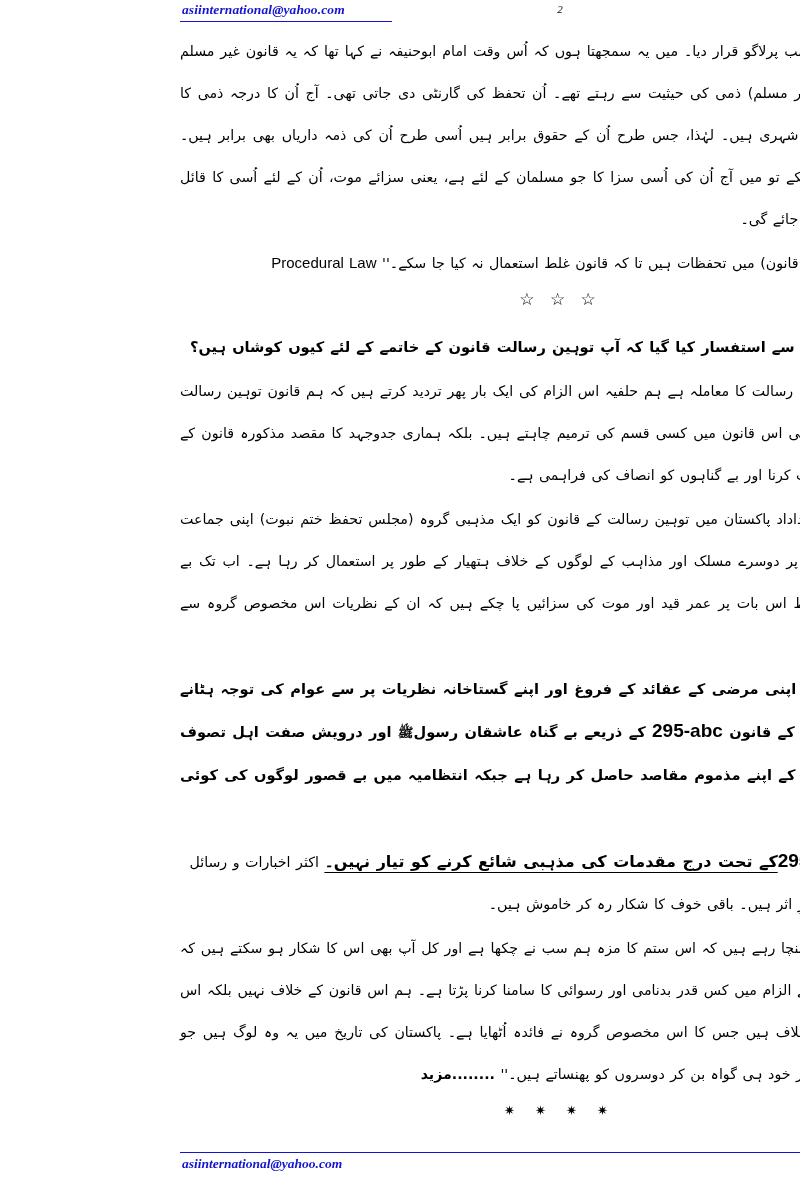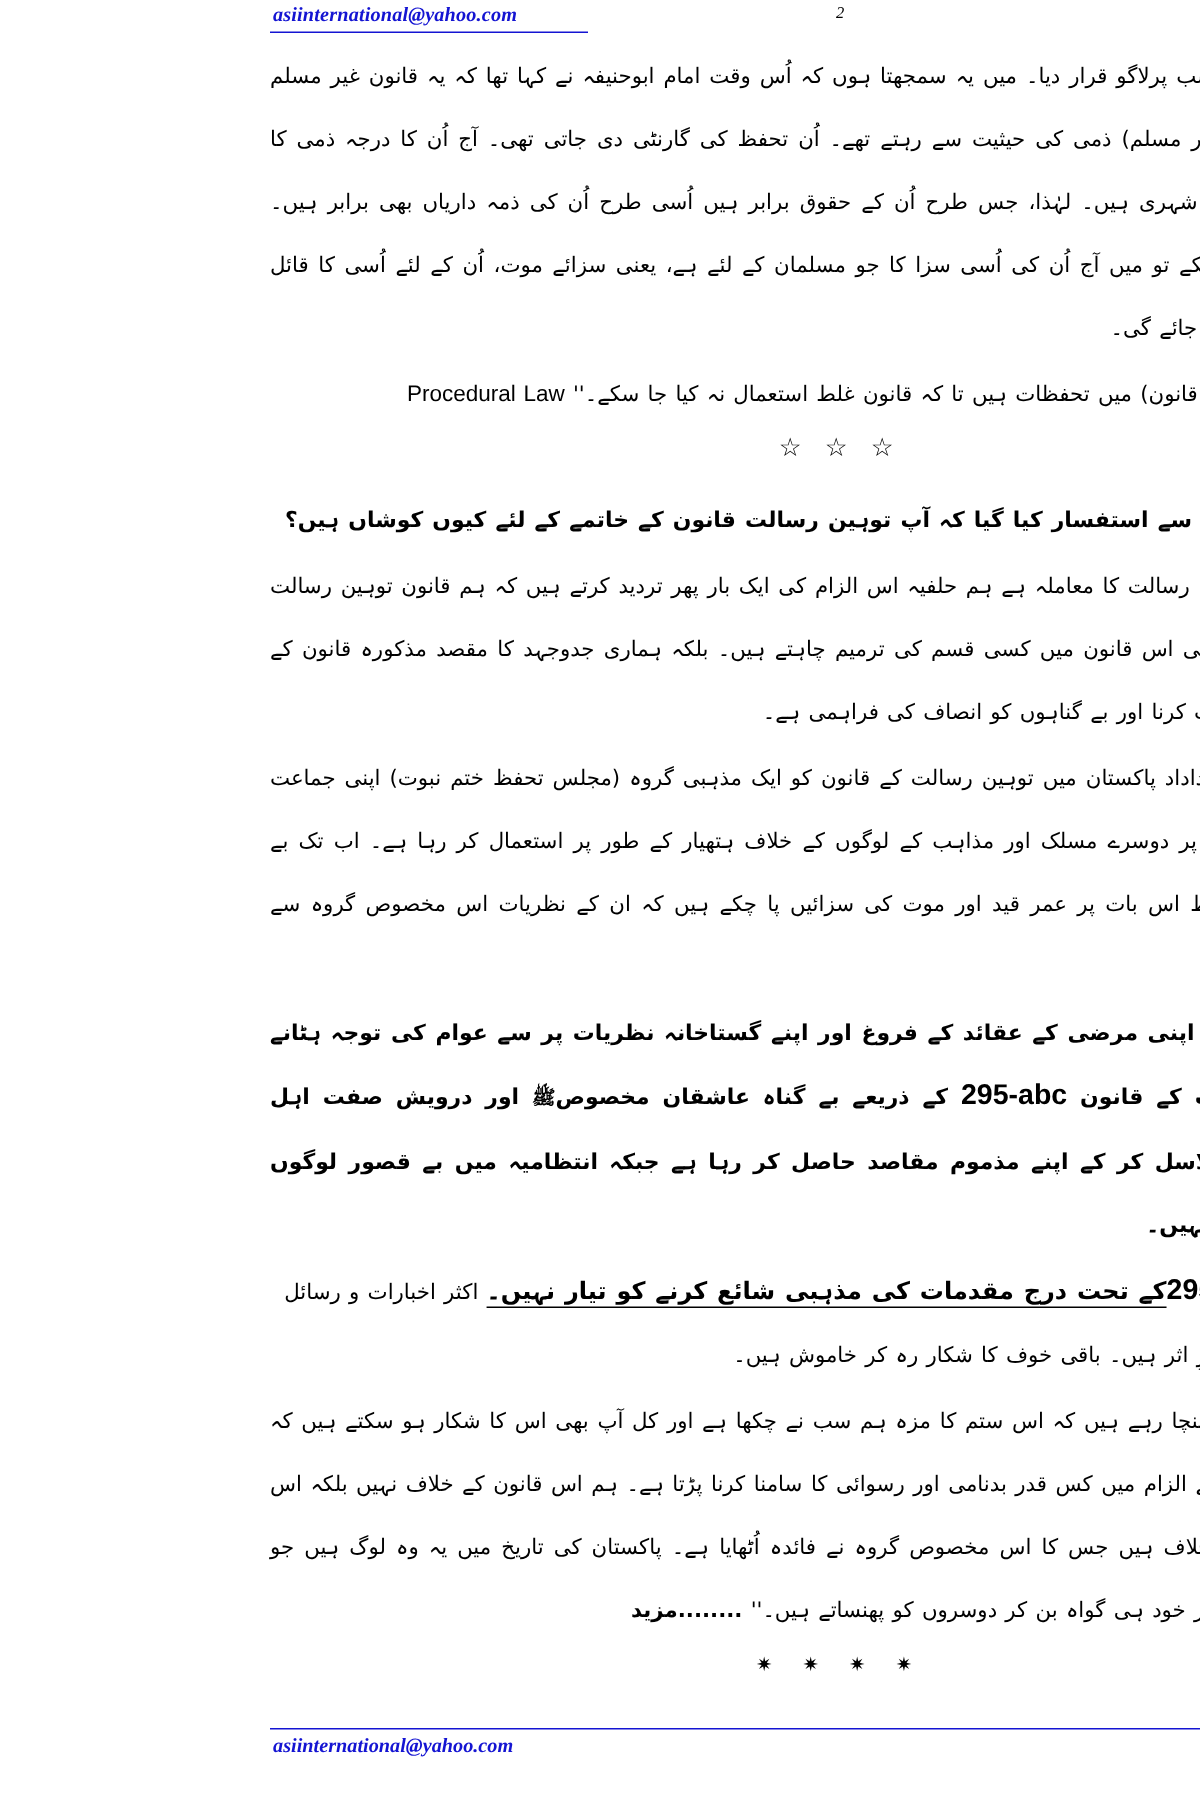--- a/index.html
+++ b/index.html
@@ -239,21 +239,21 @@
       <span>''جہاں تک قانون توہین رسالت کا معاملہ ہے ہم حلفیہ اس الزام کی ایک بار پھر تردید کرتے ہیں کہ ہم قانون توہین رسالت کے خلاف ہیں اور نہ ہی اس قانون میں کسی قسم کی ترمیم چاہتے ہیں۔ بلکہ ہماری جدوجہد کا مقصد مذکورہ قانون کے غلط استعمال کا سدّباب کرنا اور بے گناہوں کو انصاف کی فراہمی ہے۔</span>
     </p>
 
     <p class="para indent-first">
       <span>کیونکہ مملکت خداداد پاکستان میں توہین رسالت کے قانون کو ایک مذہبی گروہ (مجلس تحفظ ختم نبوت) اپنی جماعت کی طاقت کے بل بوتے پر دوسرے مسلک اور مذاہب کے لوگوں کے خلاف ہتھیار کے طور پر استعمال کر رہا ہے۔ اب تک بے شمار بے گناہ لوگ فقط اس بات پر عمر قید اور موت کی سزائیں پا چکے ہیں کہ ان کے نظریات اس مخصوص گروہ سے متصادم ہیں۔</span>
     </p>
 
     <p class="para bold-line">
       <span>یہ انتہا پسند طبقہ اپنی مرضی کے عقائد کے فروغ اور اپنے گستاخانہ نظریات پر سے عوام کی توجہ ہٹانے کیلئے توہین رسالت کے قانون</span>
       <span class="latin-bold">295-abc</span>
-      <span>کے ذریعے بے گناہ عاشقان مخصوص</span><span class="honorific">ﷺ</span>
+      <span>کے ذریعے بے گناہ عاشقان رسول</span><span class="honorific">ﷺ</span>
       <span>اور درویش صفت اہل تصوف کو پابند سلاسل کر کے اپنے مذموم مقاصد حاصل کر رہا ہے جبکہ انتظامیہ میں بے قصور لوگوں کی کوئی شنوائی نہیں۔</span>
     </p>
 
     <p class="para para-right">
       <span class="heading-underline">تحفظ اخبار</span><span class="latin-bold">295-abc</span><span class="heading-underline">کے تحت درج مقدمات کی مذہبی شائع کرنے کو تیار نہیں۔</span>
       <span>اکثر اخبارات و رسائل بھی انہی لوگوں کے زیرِ اثر ہیں۔ باقی خوف کا شکار رہ کر خاموش ہیں۔</span>
     </p>
 
     <p class="para">
       <span>یہ حقائق ہم آپ تک پہنچا رہے ہیں کہ اس ستم کا مزہ ہم سب نے چکھا ہے اور کل آپ بھی اس کا شکار ہو سکتے ہیں کہ توہین رسالت کے جھوٹے الزام میں کس قدر بدنامی اور رسوائی کا سامنا کرنا پڑتا ہے۔ ہم اس قانون کے خلاف نہیں بلکہ اس کے غلط استعمال کے خلاف ہیں جس کا اس مخصوص گروہ نے فائدہ اُٹھایا ہے۔ پاکستان کی تاریخ میں یہ وہ لوگ ہیں جو قرآن خود جلاتے ہیں اور خود ہی گواہ بن کر دوسروں کو پھنساتے ہیں۔''</span>

